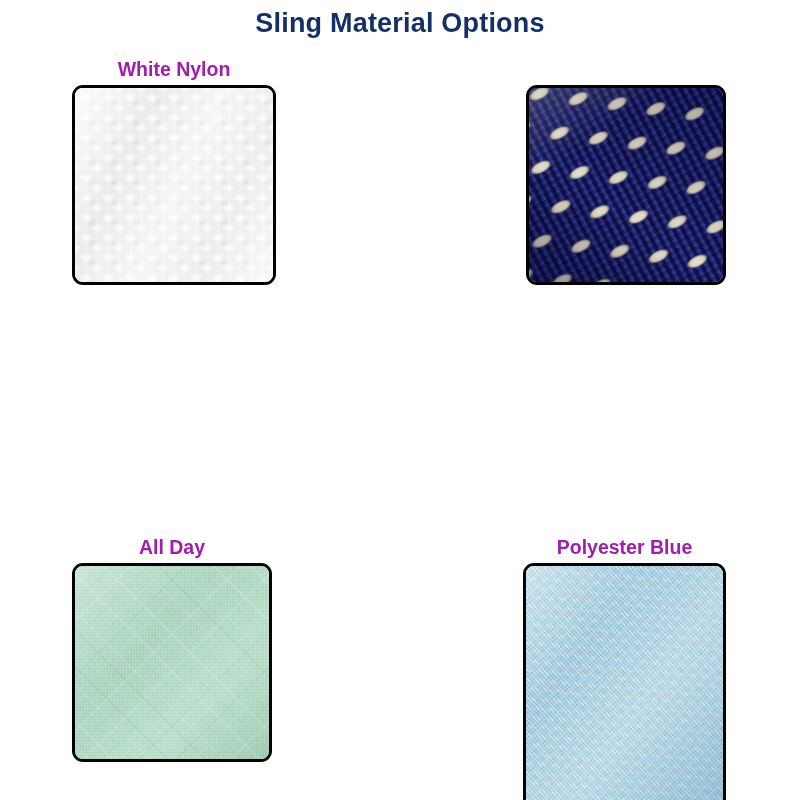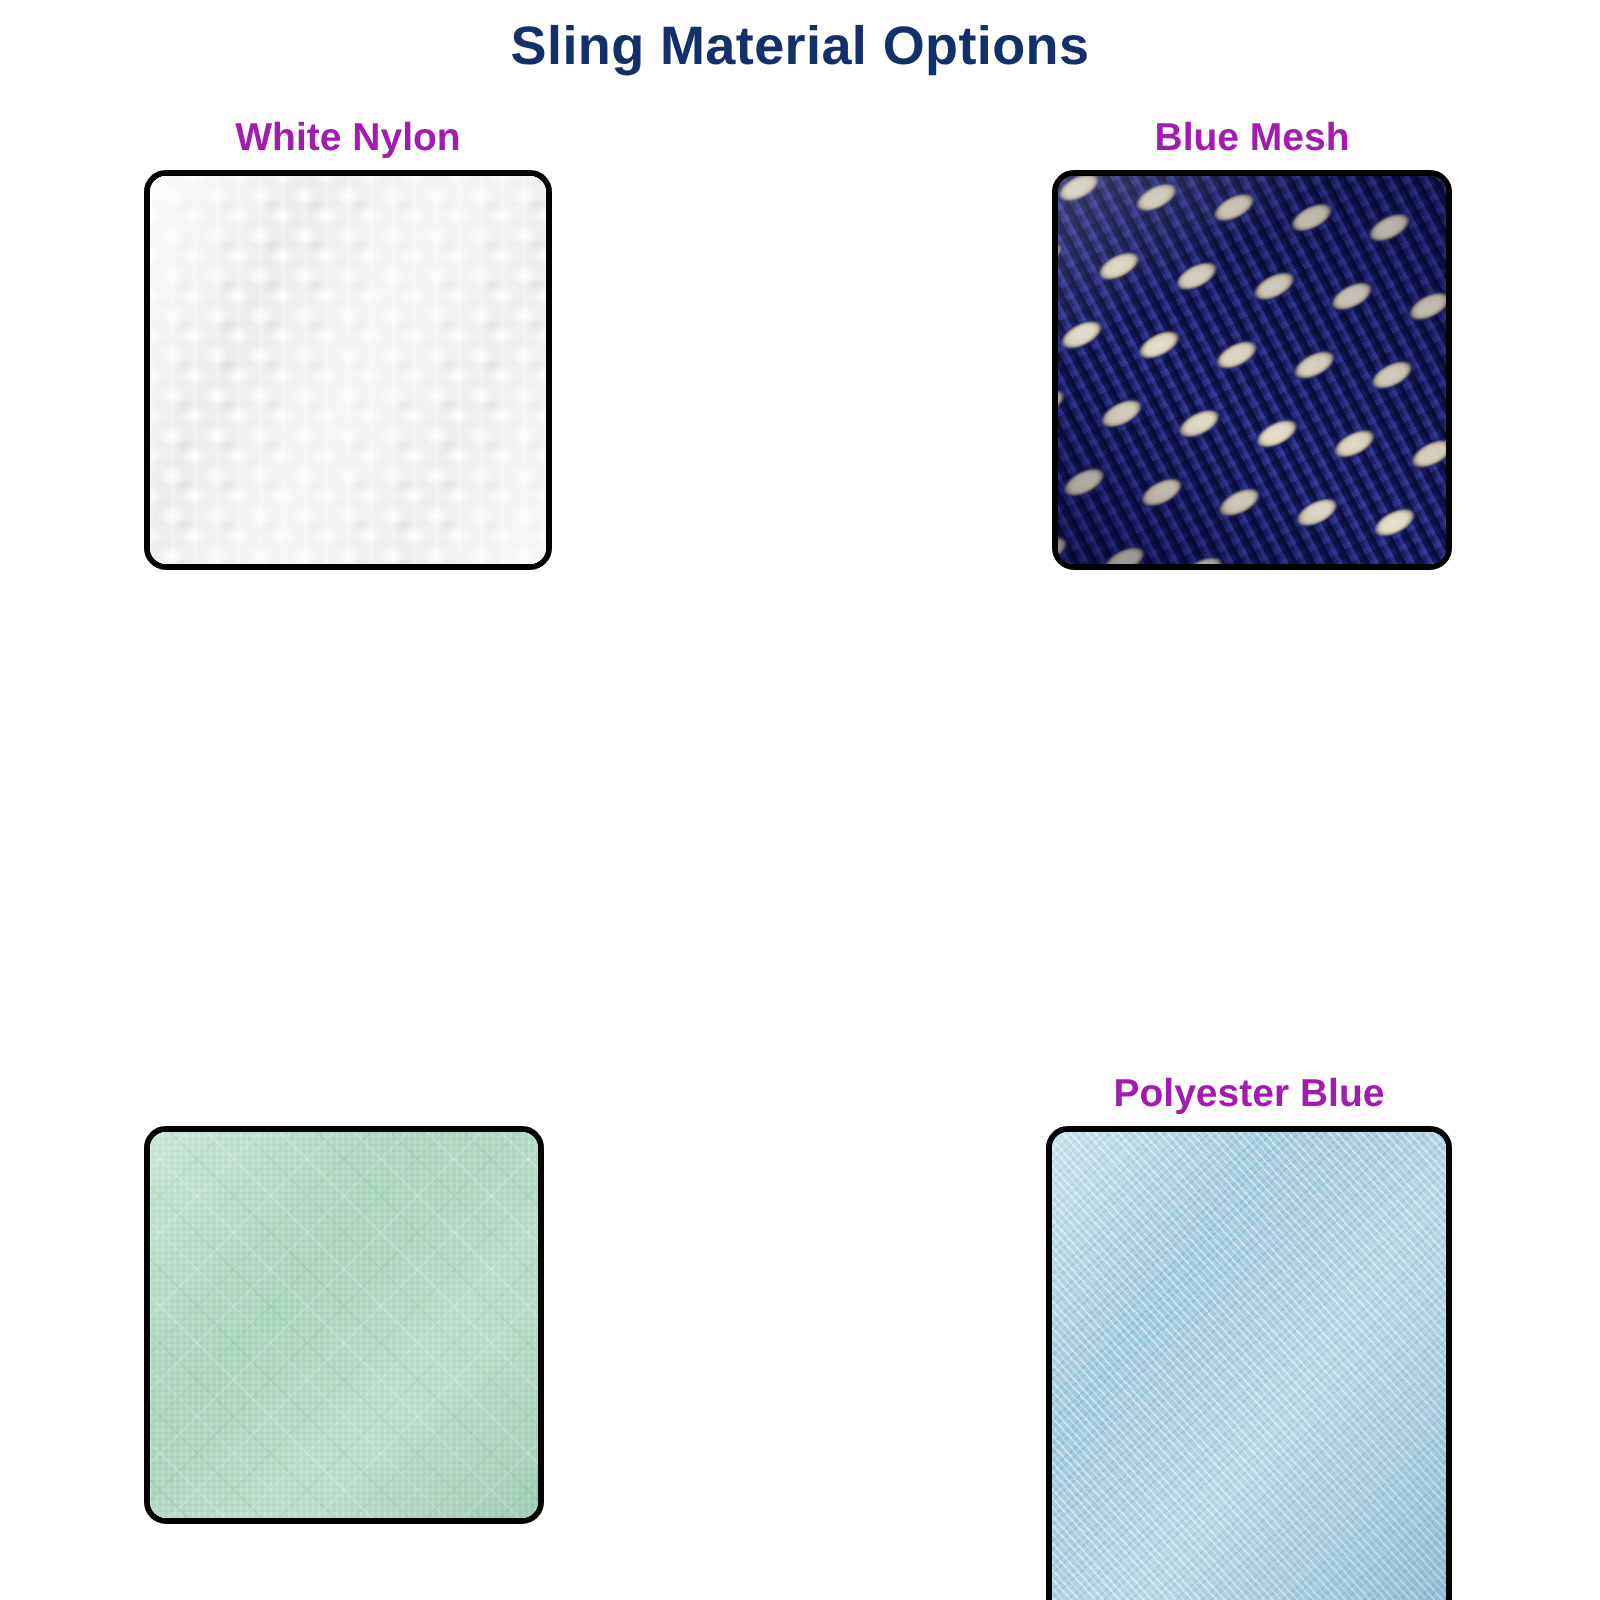--- a/index.html
+++ b/index.html
@@ -173,31 +173,31 @@
     <div class="swatch-label">White Nylon</div>
     <div class="swatch-frame">
       <div class="tex nylon-base"></div>
       <div class="tex nylon-grid"></div>
       <div class="tex nylon-bumps"></div>
       <div class="tex nylon-sheen"></div>
     </div>
   </div>
 
   <div class="swatch-cell" style="left:526px;top:85px;width:200px;height:200px;">
-    <div class="swatch-label">Blue Mesh</div>
     <div class="swatch-frame">
       <div class="tex mesh-base"></div>
       <div class="tex mesh-weave"></div>
       <div class="tex mesh-holes"></div>
       <div class="tex mesh-holes2"></div>
       <div class="tex mesh-shade"></div>
     </div>
   </div>
 
   <div class="swatch-cell" style="left:72px;top:563px;width:200px;height:199px;">
+    <div class="swatch-label">All Day</div>
     <div class="swatch-frame">
       <div class="tex allday-base"></div>
       <div class="tex allday-weave"></div>
       <div class="tex allday-ripstop"></div>
       <div class="tex allday-sheen"></div>
     </div>
   </div>
 
   <div class="swatch-cell" style="left:523px;top:563px;width:203px;height:248px;">
     <div class="swatch-label">Polyester Blue</div>

